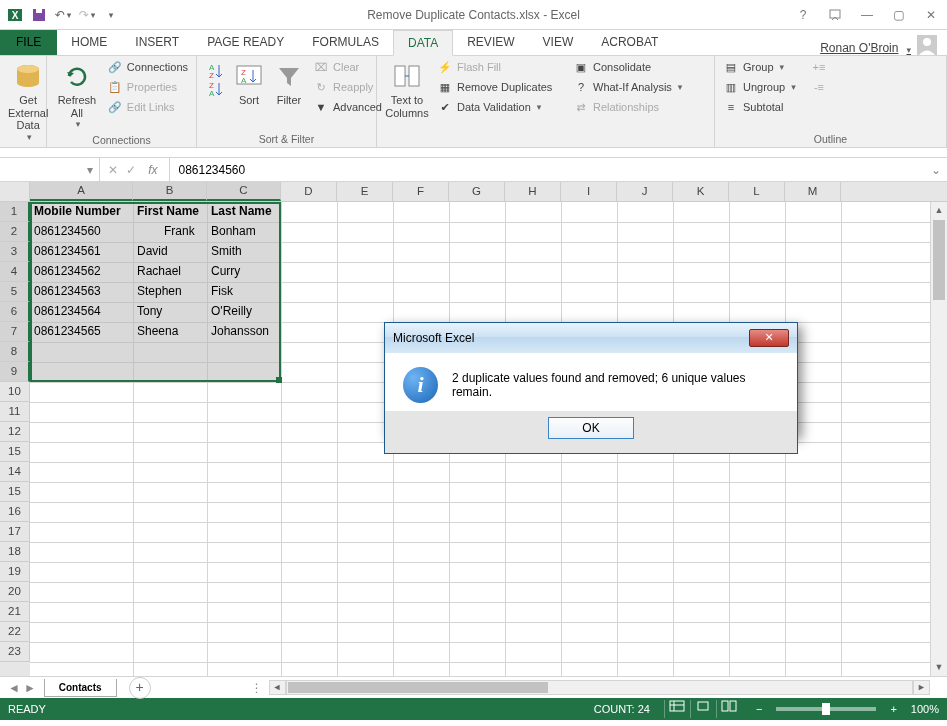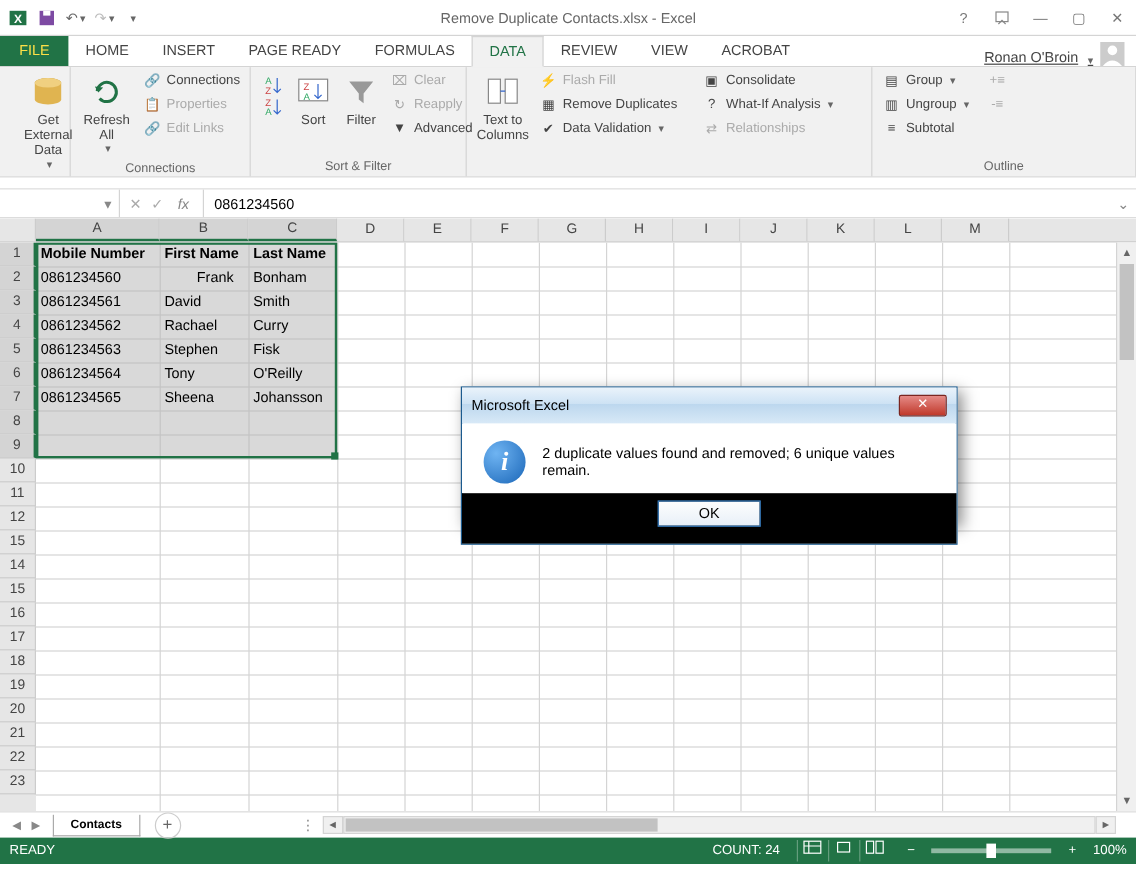--- a/index.html
+++ b/index.html
@@ -8,21 +8,21 @@
 
 .titlebar { height: 30px; background: #fff; border-bottom: 1px solid #d4d4d4; display: flex; align-items: center; padding: 0 4px; position: relative; }
 .qat { display: flex; gap: 2px; align-items: center; }
 .qat-btn { width: 22px; height: 22px; display: flex; align-items: center; justify-content: center; color: #666; }
 .title-text { position: absolute; left: 50%; transform: translateX(-50%); color: #666; font-size: 12px; }
 .win-controls { margin-left: auto; display: flex; gap: 8px; align-items: center; color: #777; }
 .win-btn { width: 24px; height: 20px; display: flex; align-items: center; justify-content: center; }
 
 
 .ribbon-tabs { height: 26px; display: flex; align-items: flex-end; background: #fff; border-bottom: 1px solid #d4d4d4; }
-.file-tab { background: #217346; color: #fde047; padding: 5px 16px; font-size: 12px; height: 26px; display: flex; align-items: center; }
+.file-tab { background: #217346; color: #000000; padding: 5px 16px; font-size: 12px; height: 26px; display: flex; align-items: center; }
 .tab { padding: 5px 14px; color: #444; font-size: 12px; height: 26px; display: flex; align-items: center; }
 .tab.active { border: 1px solid #d4d4d4; border-bottom: 1px solid #f1f1f1; color: #217346; margin-bottom: -1px; background: #f1f1f1; }
 .user-area { margin-left: auto; display: flex; align-items: flex-end; gap: 6px; padding-right: 10px; color: #444; font-size: 12px; text-decoration: underline; }
 .avatar { width: 20px; height: 20px; background: #ccc; }
 
 
 .ribbon { height: 92px; background: #f1f1f1; border-bottom: 1px solid #d4d4d4; display: flex; }
 .group { border-right: 1px solid #d4d4d4; padding: 2px 6px 0 6px; display: flex; flex-direction: column; }
 .group-body { flex: 1; display: flex; align-items: flex-start; gap: 4px; }
 .group-label { text-align: center; font-size: 10.5px; color: #666; padding: 2px 0; position: relative; }
@@ -83,21 +83,21 @@
 .zoom-slider { width: 100px; height: 4px; background: rgba(255,255,255,0.5); position: relative; }
 .zoom-slider .zt { position: absolute; width: 8px; height: 12px; background: #fff; top: -4px; left: 46px; }
 
 
 .dialog-shadow { position: absolute; left: 388px; top: 326px; width: 414px; height: 114px; background: rgba(0,0,0,0.45); filter: blur(6px); }
 .dialog { position: absolute; left: 384px; top: 322px; width: 414px; border: 1px solid #1b5a8e; background: #fff; box-shadow: 0 0 0 1px #6fa4cf inset; }
 .dlg-title { height: 30px; background: linear-gradient(#eaf3fb,#cde2f4 45%,#bcd7ee 46%,#d8e9f7); display: flex; align-items: center; padding: 0 8px; font-size: 12px; color: #000; }
 .dlg-close { margin-left: auto; width: 40px; height: 18px; background: linear-gradient(#e58a86,#c0392b); border: 1px solid #7a2620; border-radius: 2px; text-align: center; color: #fff; font-size: 11px; line-height: 15px; }
 .dlg-body { padding: 14px 18px 8px 18px; display: flex; align-items: center; gap: 14px; background: #fff; font-size: 12px; }
 .dlg-icon { width: 36px; height: 36px; border-radius: 50%; background: radial-gradient(circle at 30% 30%, #6fb4f2, #1a66b8); color: #fff; font-weight: bold; font-family: Georgia, serif; font-size: 22px; text-align: center; line-height: 36px; font-style: italic; }
-.dlg-footer { padding: 6px 0 14px 0; text-align: center; background: #000000; }
+.dlg-footer { padding: 6px 0 14px 0; text-align: center; background: #e5e5e5; }
 .dlg-ok { width: 86px; height: 22px; border: 1px solid #3a83c8; background: linear-gradient(#fdfdfd,#e8f0f8); font-size: 12px; }
 </style>
 </head>
 <body>
 
 <div class="titlebar">
   <div class="qat">
     <div class="qat-btn">
         <svg width="16" height="16">
           <rect x="1" y="2" width="14" height="12" fill="#217346"></rect>
@@ -146,21 +146,21 @@
     <span class="caret">▾</span>
     <div class="avatar"><svg width="20" height="20">
           <rect width="20" height="20" fill="#ccc"></rect>
           <circle cx="10" cy="7" r="4" fill="#fff"></circle>
           <path d="M2 20 Q10 11 18 20" fill="#fff"></path>
         </svg></div>
   </div>
 </div>
 
 <div class="ribbon">
-  <div class="group" style="width:47px;margin-left:12px;">
+  <div class="group" style="width:47px;">
     <div class="group-body">
       <div class="bigbtn" style="width:56px;">
         <div class="ico">
             <svg width="28" height="28">
               <ellipse cx="14" cy="7" rx="11" ry="4" fill="#c2952b"></ellipse>
               <path d="M3 7 L3 21 A11 4 0 0 0 25 21 L25 7" fill="#e0b450"></path>
               <ellipse cx="14" cy="7" rx="11" ry="4" fill="#f0d080"></ellipse>
             </svg>
           </div>
         <span style="white-space:pre-line;">Get External

